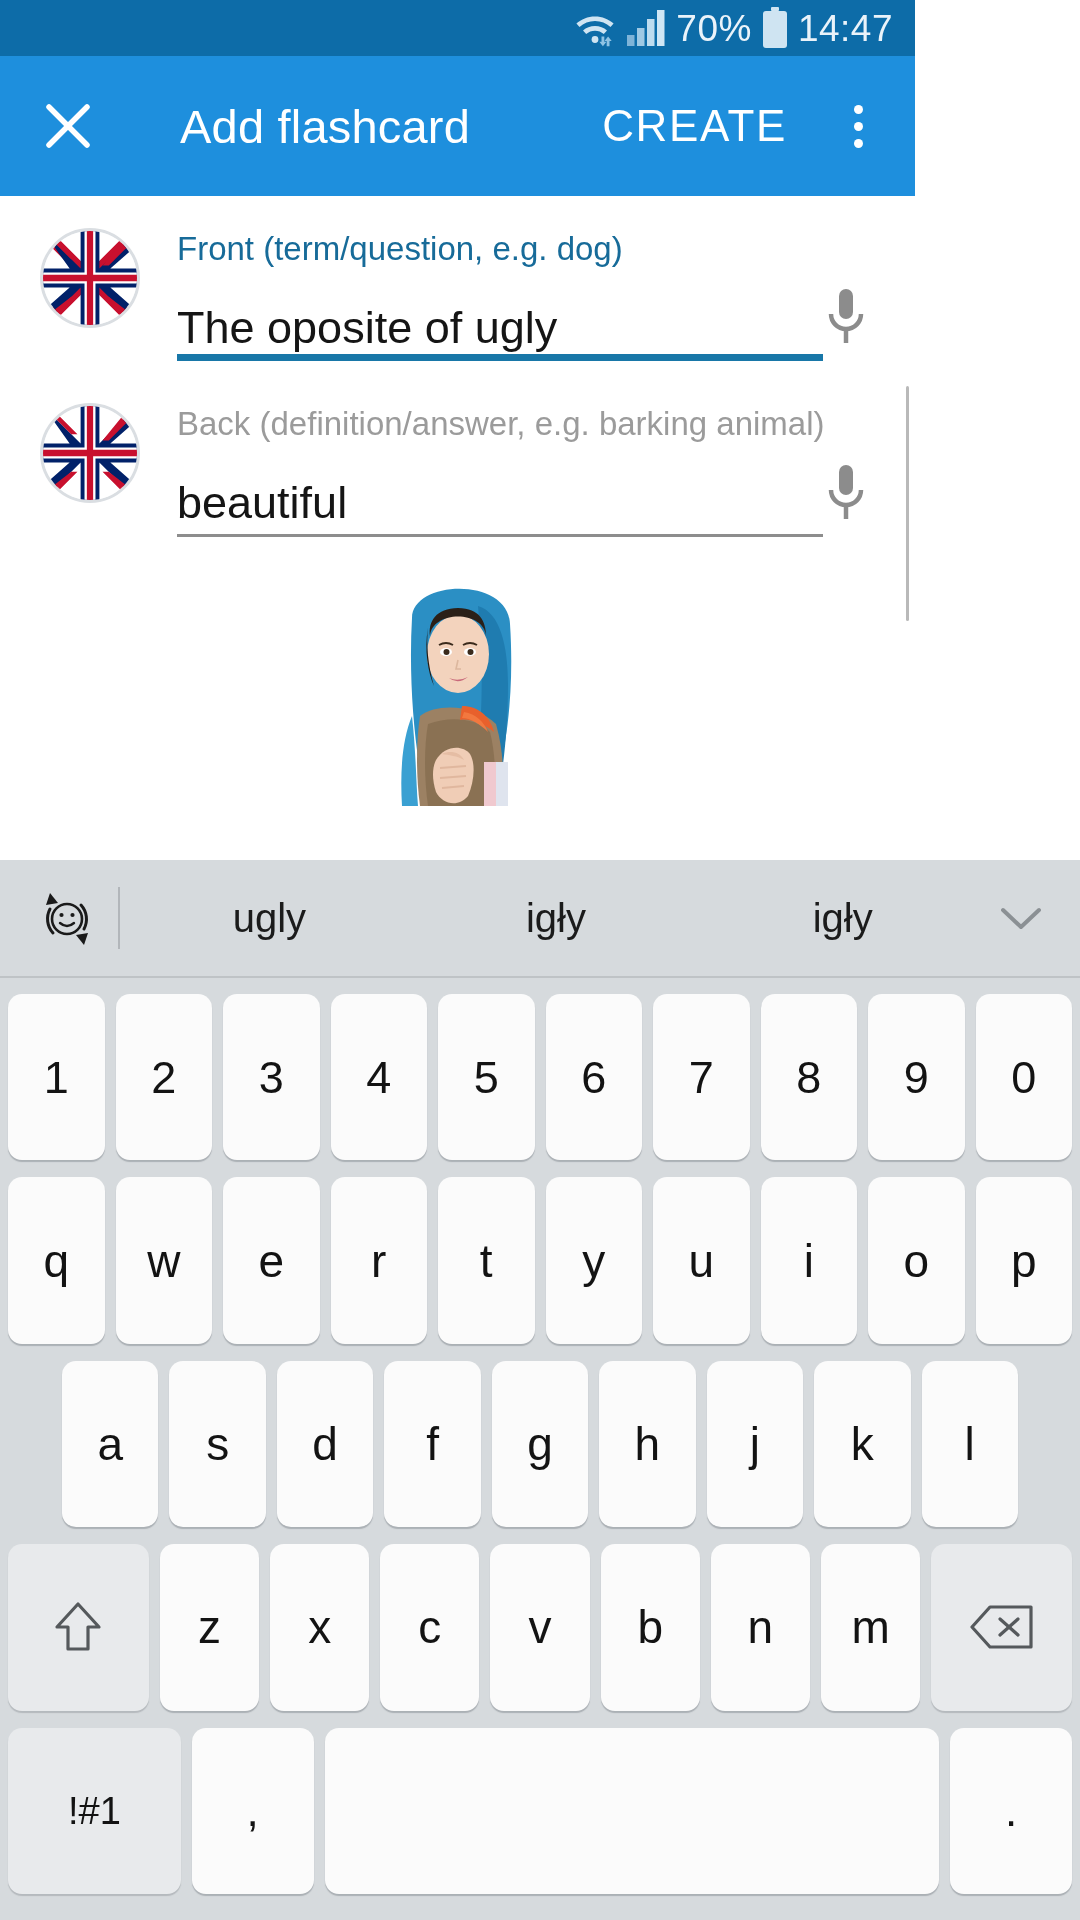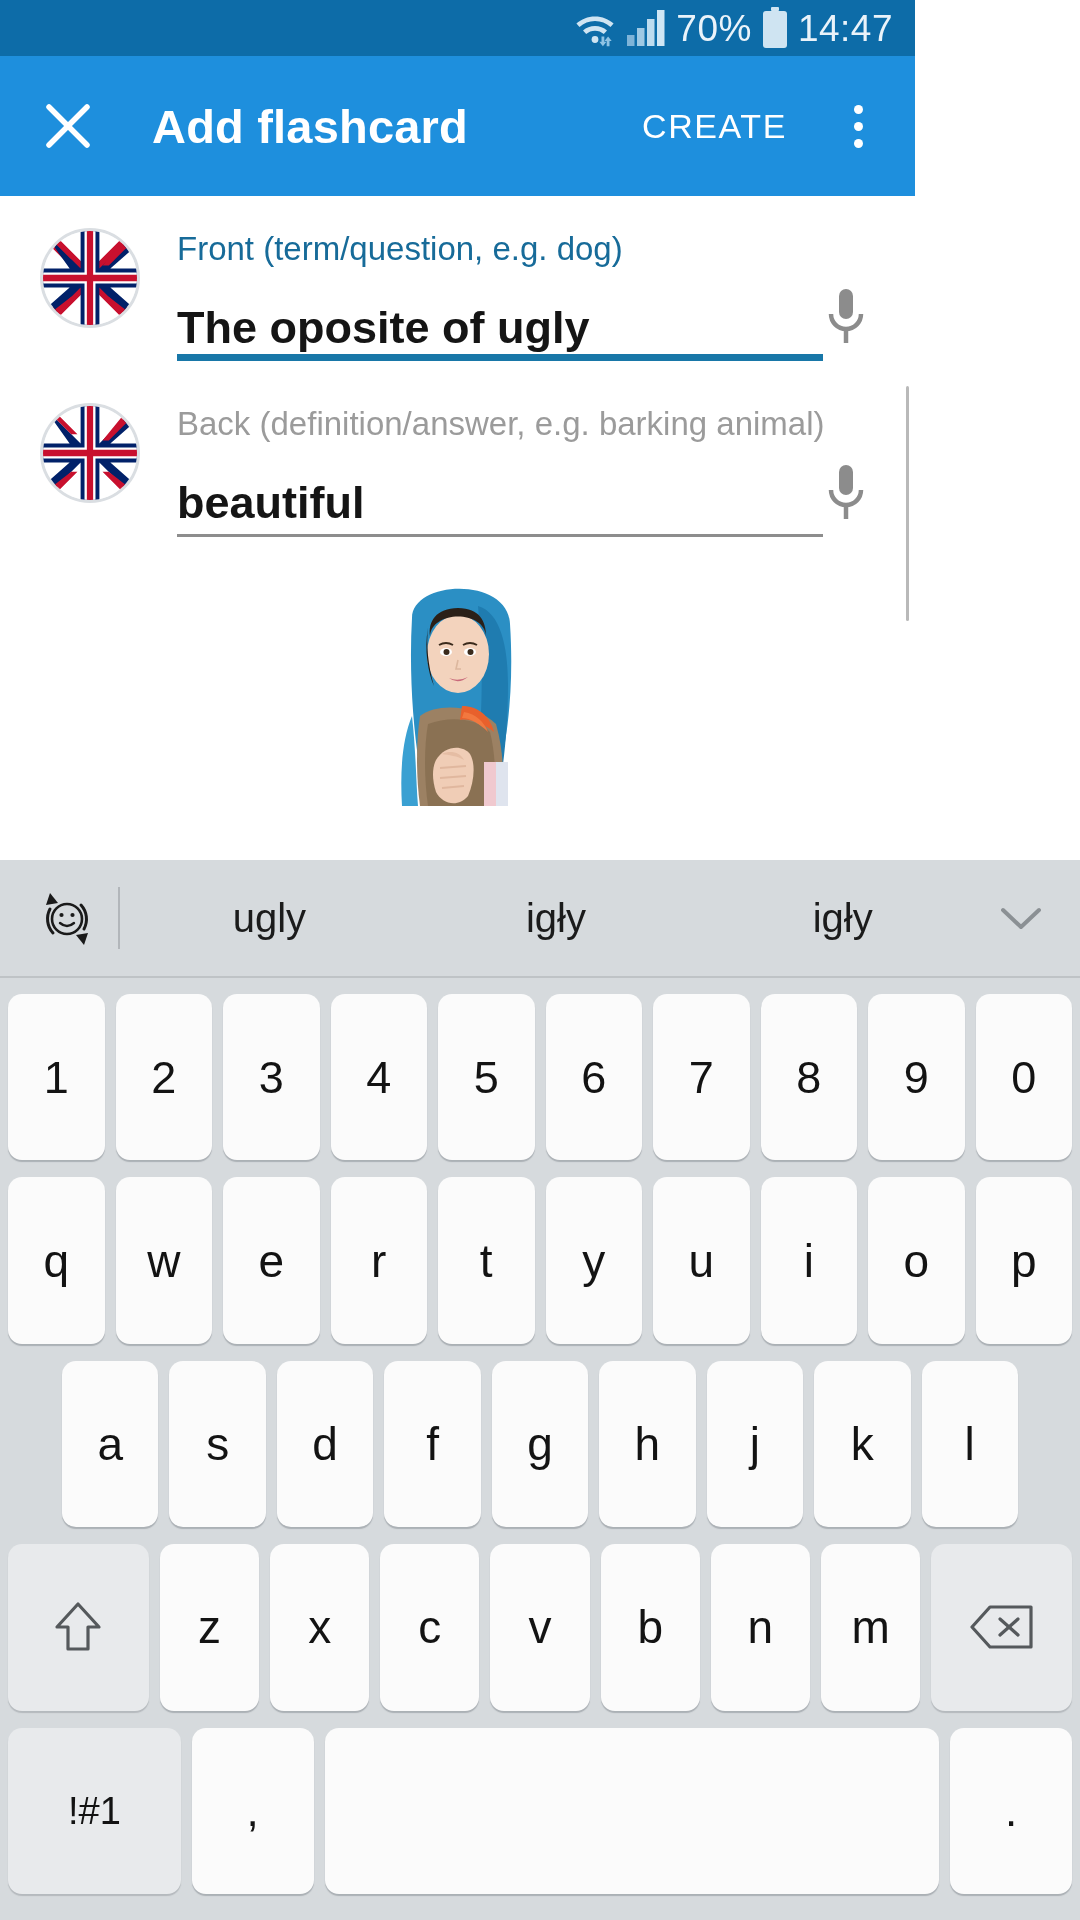--- a/index.html
+++ b/index.html
@@ -35,28 +35,28 @@
   .appbar {
     height: 140px;
     background: #1E8FDD;
     display: flex;
     align-items: center;
     padding: 0 26px 0 40px;
   }
   .appbar-title {
     color: #ffffff;
     font-size: 47px;
-    font-weight: 700;
-    margin-left: 56px;
+    font-weight: 400;
+    margin-left: 84px;
     flex: 1;
     letter-spacing: .2px;
   }
   .appbar-action {
     color: #ffffff;
-    font-size: 34px;
+    font-size: 44px;
     letter-spacing: 1.6px;
     font-weight: 400;
     padding: 14px 10px;
   }
   .close-btn { width:56px; height:56px; display:flex; align-items:center; justify-content:center; }
   .overflow-btn { width:62px; height:80px; display:flex; flex-direction:column;
                   align-items:center; justify-content:center; gap:8px; margin-left:30px; }
   .dot { width:9px; height:9px; border-radius:50%; background:#fff; }
 
   
@@ -99,21 +99,20 @@
     align-items: flex-end;
     min-height: 92px;
   }
   .field-value {
     font-size: 45px;
     color: #151515;
     line-height: 1.05;
     padding-bottom: 10px;
     white-space: nowrap;
     flex: 1;
-    font-weight: bold;
   }
   .field-value .sp-gray {
     border-bottom: 5px solid #c9c9c9;
     padding-bottom: 3px;
   }
   .field-value .sp-dark {
     border-bottom: 4px solid #1a1a1a;
     padding-bottom: 4px;
   }
   .underline {

